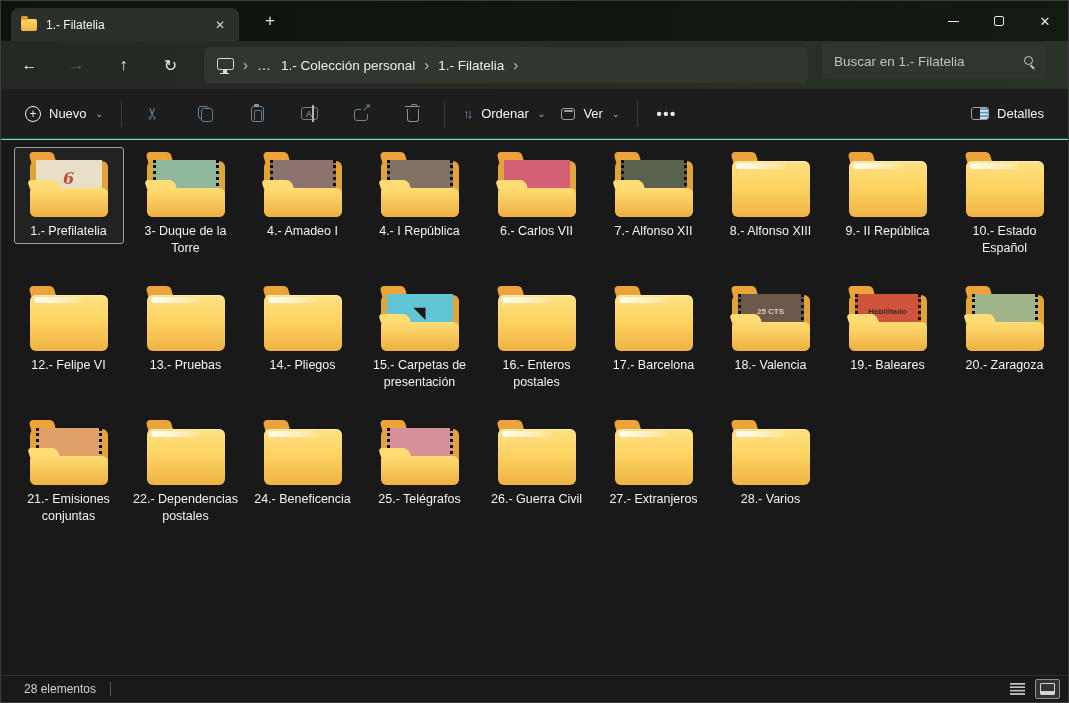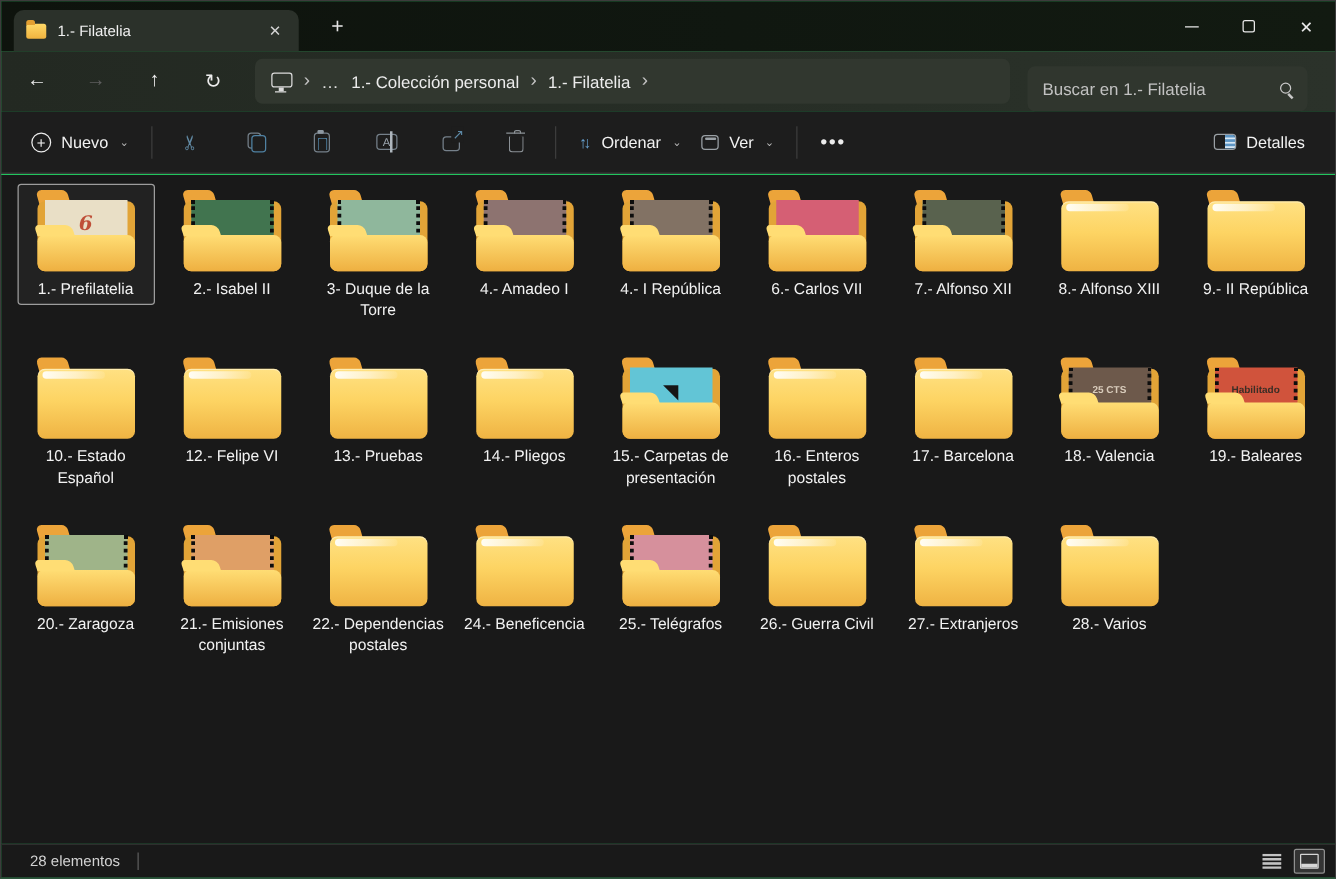--- a/index.html
+++ b/index.html
@@ -1,18 +1,18 @@
 <!DOCTYPE html>
 <html><head>
 <meta charset="utf-8">
 <style>
   * { margin:0; padding:0; box-sizing:border-box; }
   html,body { width:1069px; height:703px; }
   body { font-family:"Liberation Sans", sans-serif; background:#191919; overflow:hidden; }
-  .window { position:relative; width:1069px; height:703px; background:#22c55e; border:1px solid #3c3c3c; }
+  .window { position:relative; width:1069px; height:703px; background:#5eead4; border:1px solid #3c3c3c; }
 
   
   .titlebar { position:absolute; top:0; left:0; right:0; height:40px;
     background:linear-gradient(90deg,#0e130d 0%, #101710 55%, #121a11 100%); }
   .tab { position:absolute; left:10px; top:7px; width:228px; height:33px; background:#2b312a;
     border-radius:8px 8px 0 0; display:flex; align-items:center; padding:0 10px; gap:9px; }
   .mini-folder { position:relative; width:16px; height:12px; background:linear-gradient(180deg,#ffd867,#f0b33f); border-radius:2px; flex:0 0 auto; }
   .mini-folder::before { content:""; position:absolute; top:-3px; left:0; width:7px; height:4px; background:#e39f31; border-radius:2px 2px 0 0; }
   .tab-label { flex:1; font-size:12px; color:#f1f1f1; white-space:nowrap; overflow:hidden; }
   .tab-close { color:#d4d4d4; font-size:12px; padding:2px 4px; cursor:default; }
@@ -31,21 +31,21 @@
     font-size:16px; color:#ececec; border-radius:4px; }
   .nav-btn.disabled { color:#5e5e5e; }
   .addressbar { position:absolute; left:203px; top:6px; width:604px; height:36px; background:#31372f;
     border-radius:6px; display:flex; align-items:center; gap:9px; padding:0 13px; }
   .crumb { font-size:13.5px; color:#ececec; white-space:nowrap; }
   .crumb-chevron { font-size:15px; color:#c3c3c3; line-height:1; padding-bottom:2px; }
   .crumb-overflow { font-size:14px; color:#e0e0e0; letter-spacing:1px; }
   .monitor-icon { position:relative; width:17px; height:12px; border:1.5px solid #dcdcdc; border-radius:2.5px; margin-top:-3px; }
   .monitor-icon::before { content:""; position:absolute; left:4.5px; bottom:-4px; width:4px; height:3px; background:#dcdcdc; }
   .monitor-icon::after { content:""; position:absolute; left:2px; bottom:-5.5px; width:9px; height:1.5px; background:#dcdcdc; }
-  .searchbox { position:absolute; right:22px; top:12px; width:224px; height:36px; background:#30362e;
+  .searchbox { position:absolute; right:22px; top:2px; width:224px; height:36px; background:#30362e;
     border-radius:6px; display:flex; align-items:center; padding:0 12px; }
   .searchbox input { flex:1; background:transparent; border:none; outline:none; color:#c9c9c9;
     font-size:13.5px; font-family:"Liberation Sans", sans-serif; }
   .searchbox input::placeholder { color:#c2c2c2; opacity:1; }
   .search-icon { position:relative; width:10px; height:10px; flex:0 0 auto; }
   .search-icon::before { content:""; position:absolute; top:0; left:0; width:7px; height:7px;
     border:1.5px solid #c9c9c9; border-radius:50%; }
   .search-icon::after { content:""; position:absolute; right:-1px; bottom:-1px; width:5px; height:1.5px;
     background:#c9c9c9; transform:rotate(45deg); }
 
@@ -240,32 +240,20 @@
             </div>
       <div class="f-front"></div>
     </div>
     <div class="f-label">1.- Prefilatelia</div>
   </div>
         <div class="tile">
     <div class="ficon has-preview">
       <div class="f-tab"></div>
       <div class="f-body"></div>
 
-      <div class="f-preview perforated" style="background: rgb(65, 116, 79);">
-              <span class="f-preview-text"></span>
-            </div>
-      <div class="f-front"></div>
-    </div>
-    <div class="f-label">2.- Isabel II</div>
-  </div>
-        <div class="tile">
-    <div class="ficon has-preview">
-      <div class="f-tab"></div>
-      <div class="f-body"></div>
-
       <div class="f-preview perforated" style="background: rgb(143, 183, 156);">
               <span class="f-preview-text"></span>
             </div>
       <div class="f-front"></div>
     </div>
     <div class="f-label">3- Duque de la Torre</div>
   </div>
         <div class="tile">
     <div class="ficon has-preview">
       <div class="f-tab"></div>

